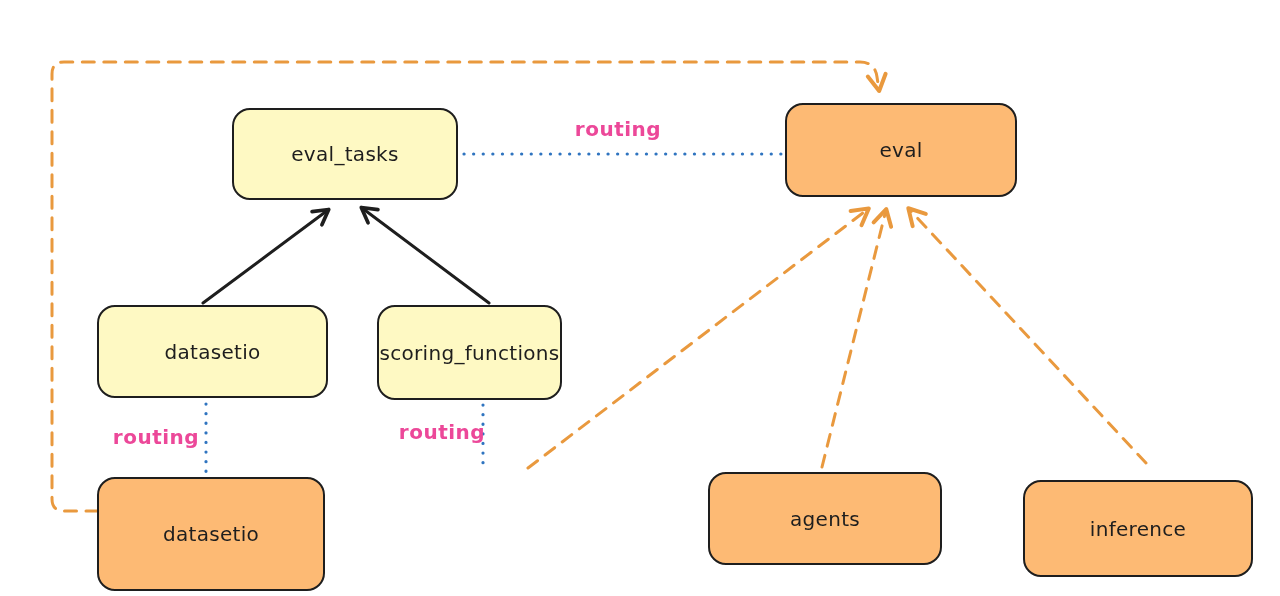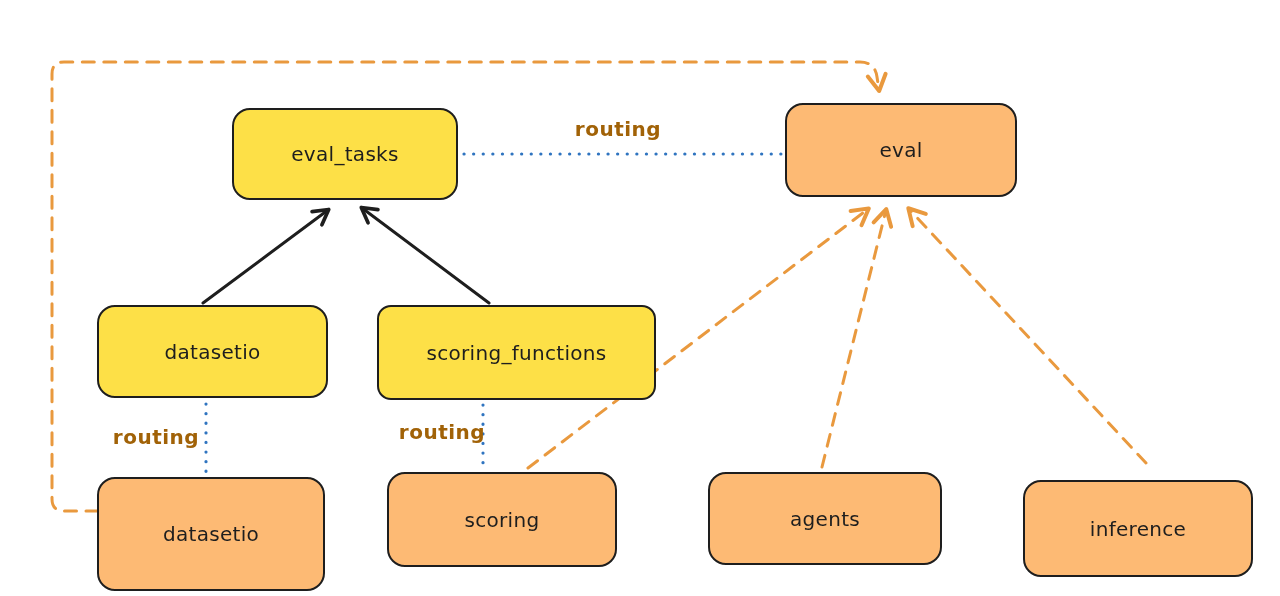--- a/index.html
+++ b/index.html
@@ -27,27 +27,27 @@
     box-sizing: border-box;
     border: 2.5px solid #1e1e1e;
     border-radius: 18px;
     display: flex;
     align-items: center;
     justify-content: center;
     font-size: 20px;
     color: #1e1e1e;
     letter-spacing: 0.3px;
   }
-  .node-blue  { background: #fde047; }
+  .node-blue  { background: #fef9c3; }
   .node-green { background: #fdba74; }
   .edge-label {
     position: absolute;
     font-size: 20px;
     font-weight: bold;
-    color: #a16207;
+    color: #ec4899;
     text-align: center;
     letter-spacing: 0.5px;
     white-space: nowrap;
   }
 </style>
 </head>
 <body>
 
 <div id="canvas">
 
@@ -79,31 +79,28 @@
   </div>
 
   <div class="node node-green" style="left:785px; top:103px; width:232px; height:94px;">
     <span>eval</span>
   </div>
 
   <div class="node node-blue" style="left:97px; top:305px; width:231px; height:93px;">
     <span>datasetio</span>
   </div>
 
-  <div class="node node-blue" style="left:377px; top:305px; width:279px; height:95px;border-radius:14px;">
+  <div class="node node-blue" style="left:377px; top:305px; width:185px; height:95px;">
     <span>scoring_functions</span>
   </div>
 
   <div class="node node-green" style="left:97px; top:477px; width:228px; height:114px;">
     <span>datasetio</span>
   </div>
 
-  <div class="node node-green" style="left:387px; top:472px; width:230px; height:95px;">
-    <span>scoring</span>
-  </div>
 
   <div class="node node-green" style="left:708px; top:472px; width:234px; height:93px;align-items:center;">
     <span>agents</span>
   </div>
 
   <div class="node node-green" style="left:1023px; top:480px; width:230px; height:97px;">
     <span>inference</span>
   </div>
 
   <div class="edge-label" style="left:570px; top:117px; width:96px;">routing</div>

